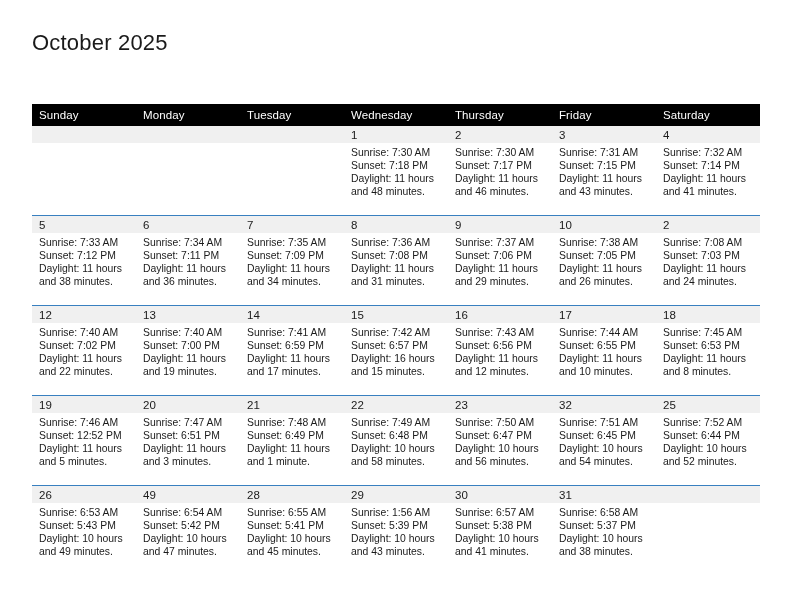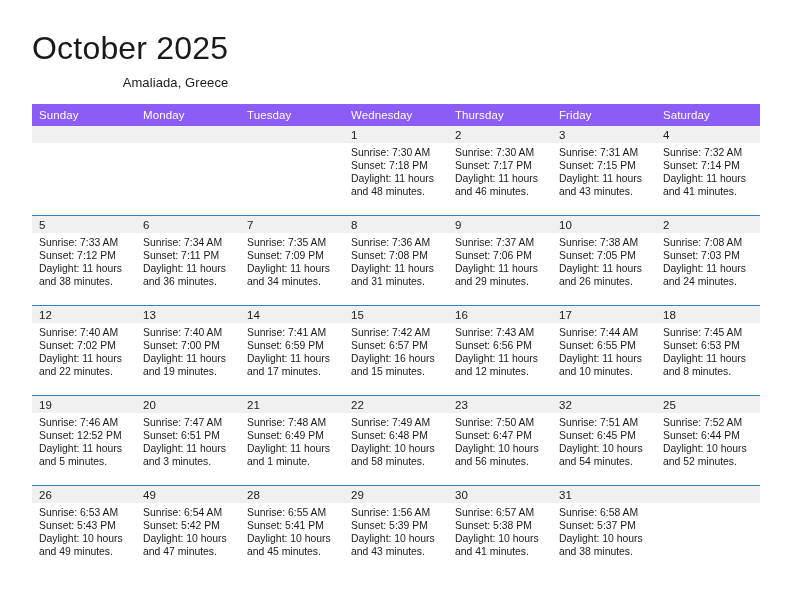--- a/index.html
+++ b/index.html
@@ -74,21 +74,21 @@
     width: 62px;
     height: 2px;
     background: #1565ac;
   }
 
   .title-block {
     text-align: right;
     padding-top: 0px;
   }
   .cal-title {
-    font-size: 32px;
+    font-size: 22px;
     color: #1a1a1a;
     letter-spacing: 0.2px;
     line-height: 1.15;
     font-weight: normal;
     margin: 0;
   }
   .cal-subtitle {
     font-size: 13px;
     color: #1a1a1a;
     margin-top: 8px;
@@ -98,21 +98,21 @@
   
   .calendar {
     position: absolute;
     left: 32px;
     top: 104px;
     width: 728px;
     border-collapse: collapse;
     table-layout: fixed;
   }
   .calendar th {
-    background: #8b5cf6;
+    background: #000000;
     color: #ffffff;
     font-size: 11.5px;
     font-weight: normal;
     text-align: left;
     padding: 5px 0 5px 7px;
     height: 12px;
     letter-spacing: 0.1px;
   }
   .calendar td {
     vertical-align: top;
@@ -153,21 +153,20 @@
 </head>
 <body>
 
 <div class="page">
 
   <div class="header">
 
 
     <div class="title-block">
       <h1 class="cal-title">October 2025</h1>
-      <div class="cal-subtitle">Amaliada, Greece</div>
     </div>
 
   </div>
 
   <table class="calendar">
     <thead>
       <tr>
         <th>Sunday</th>
         <th>Monday</th>
         <th>Tuesday</th>

